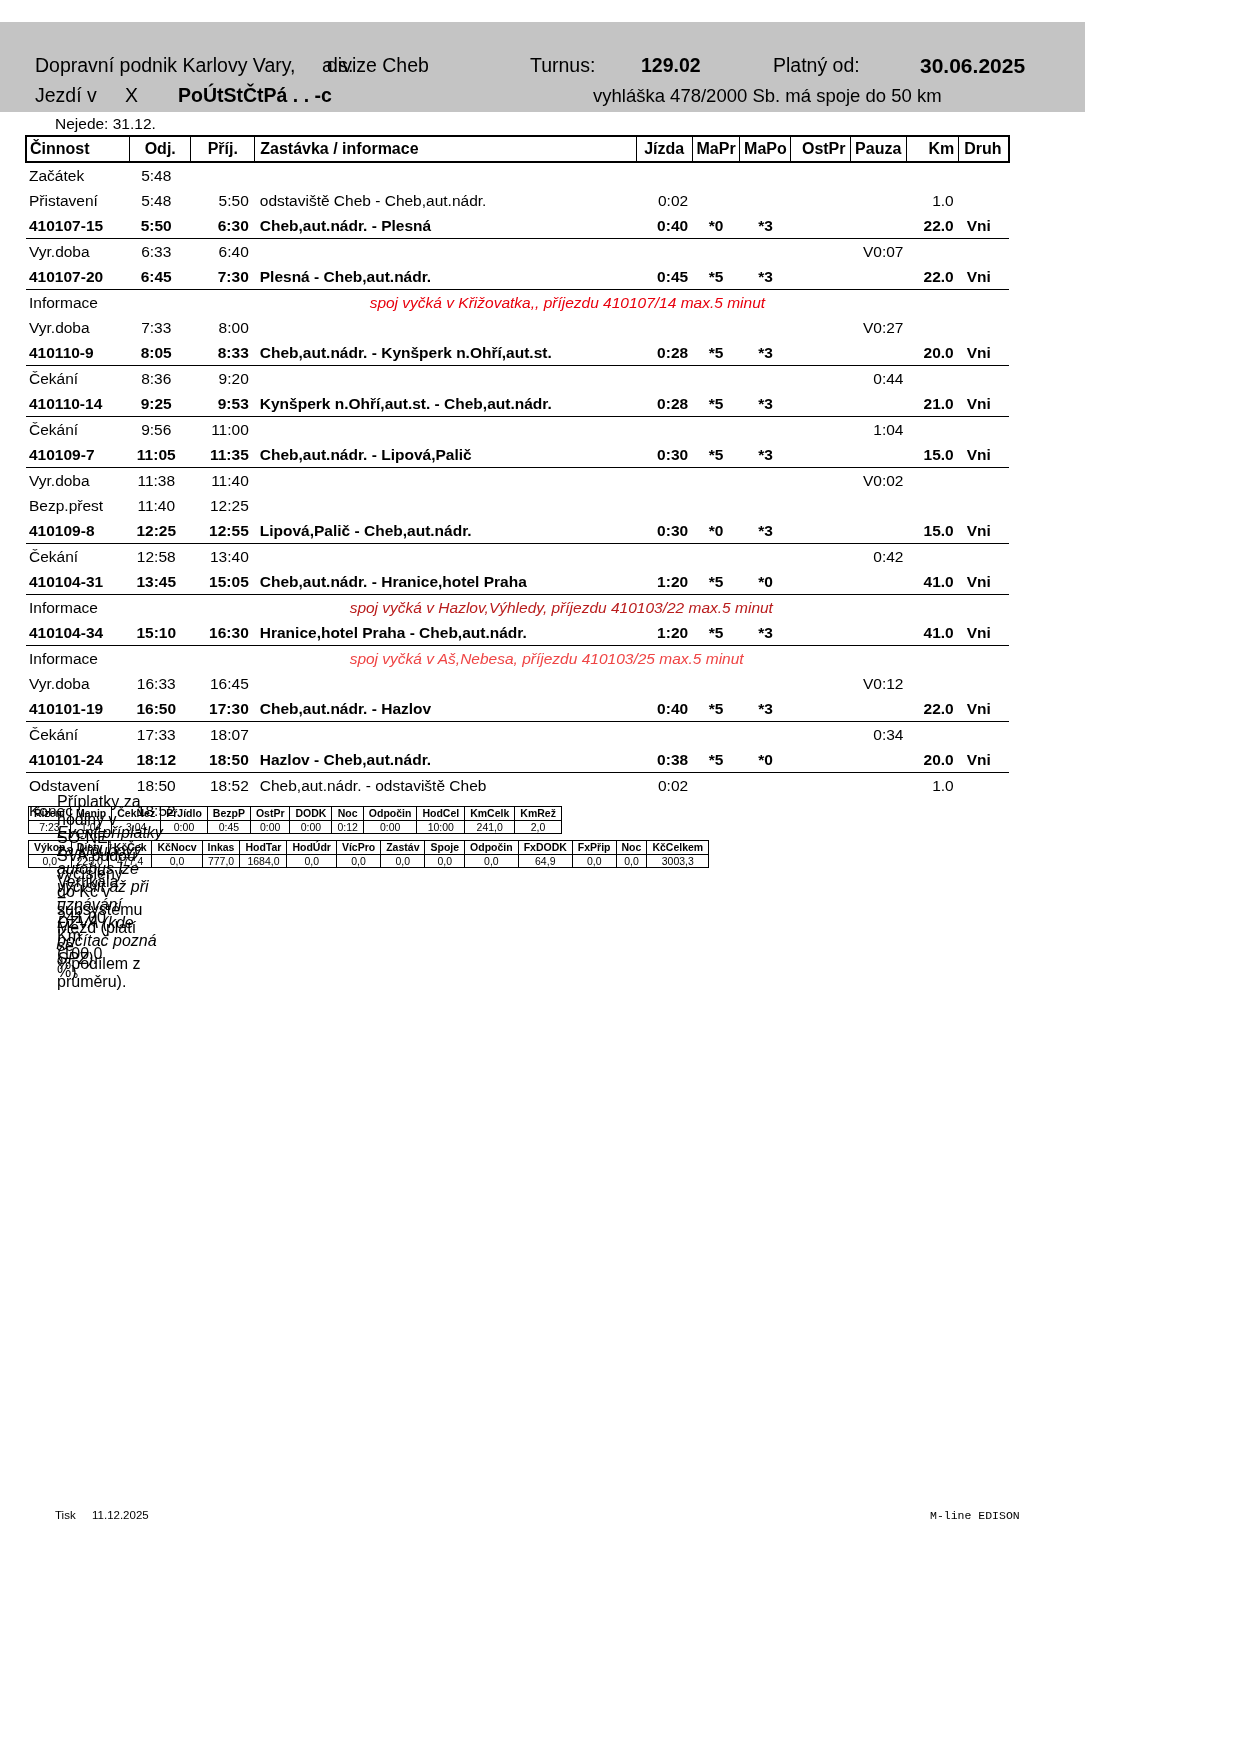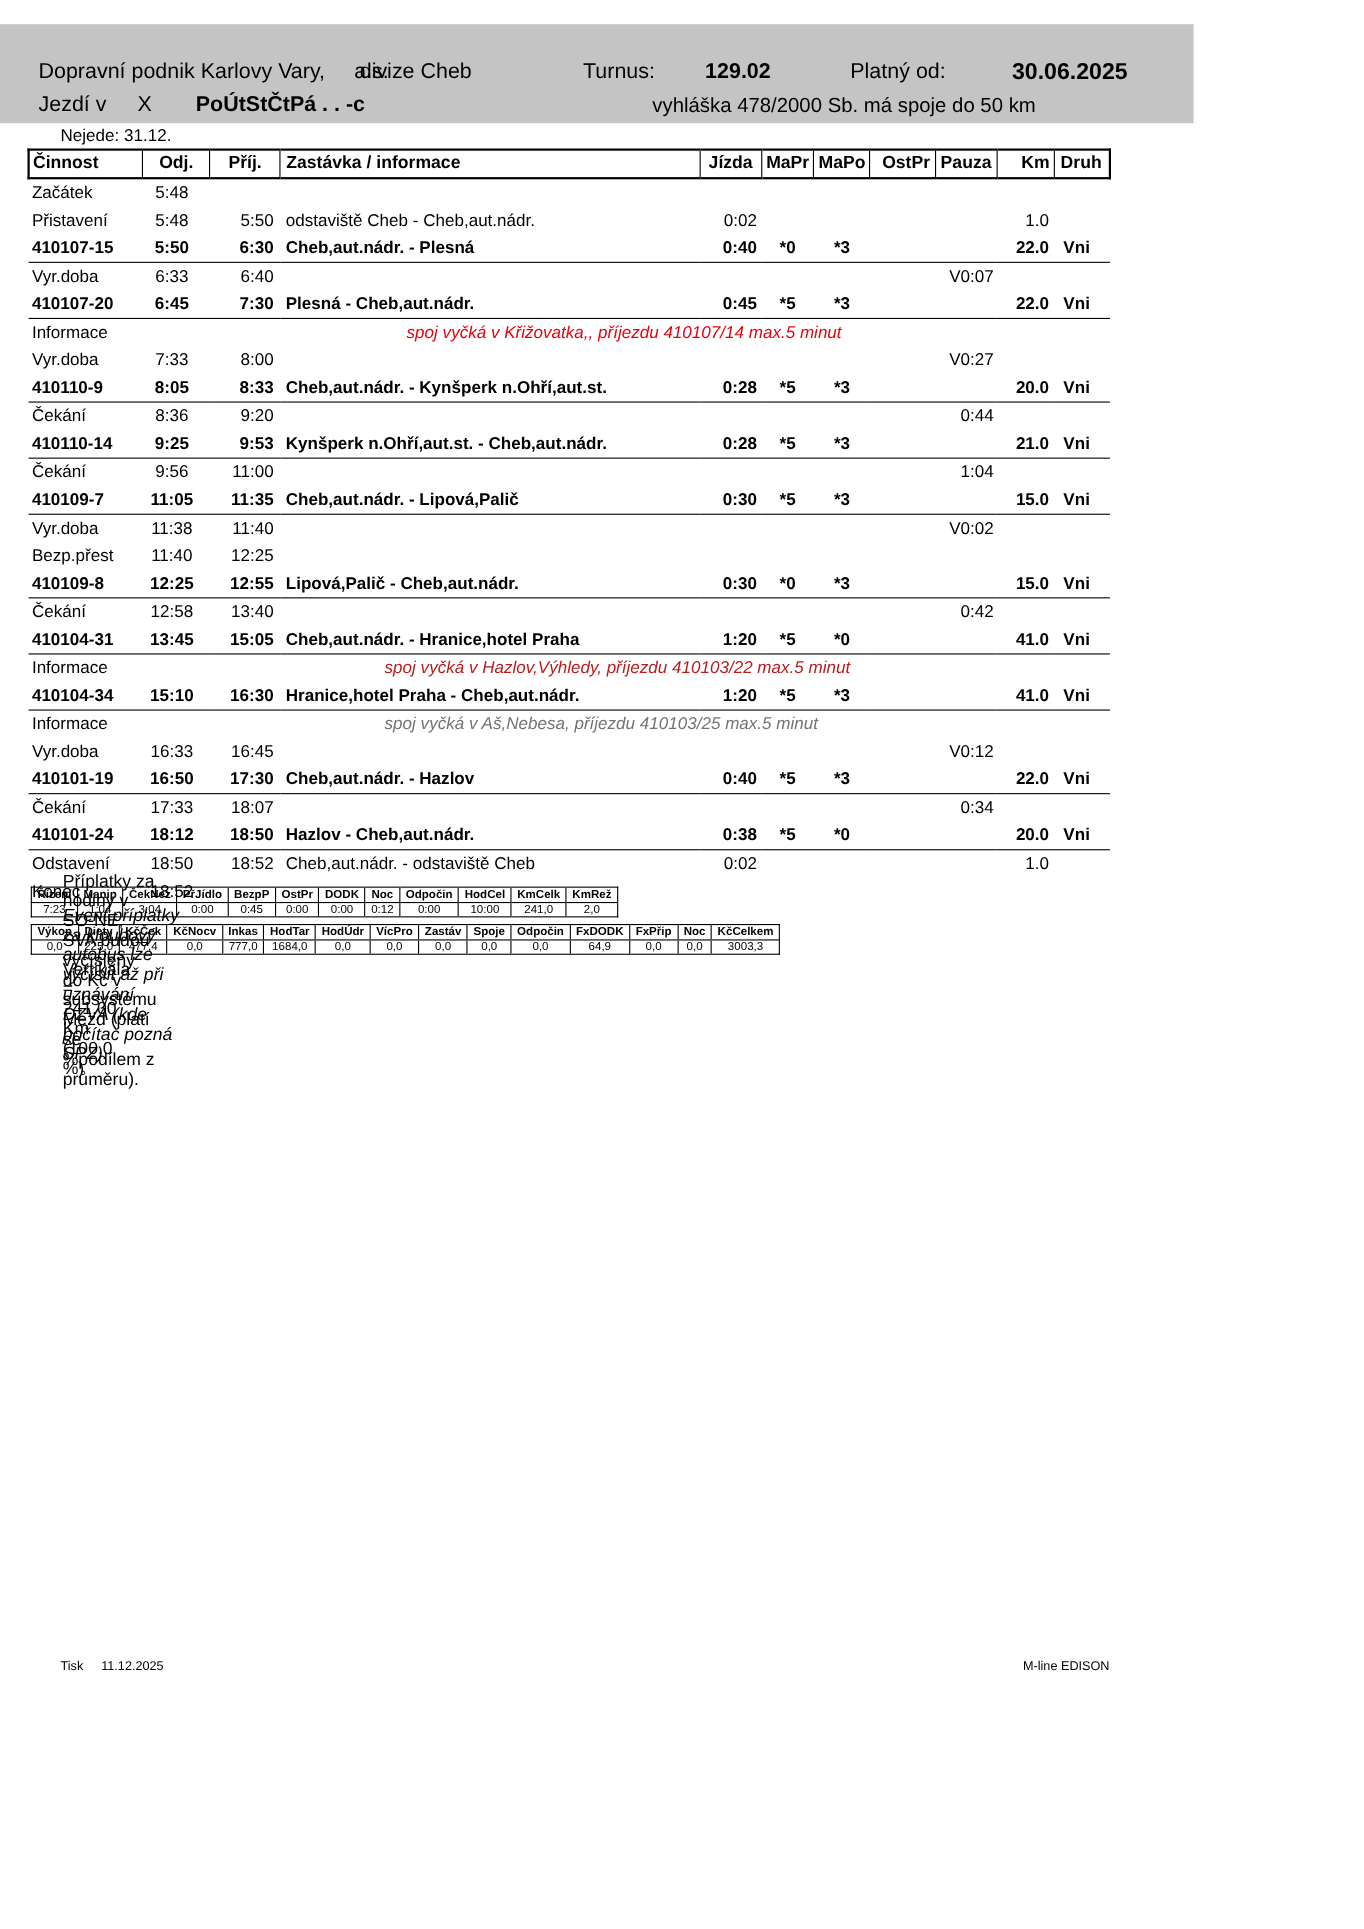--- a/index.html
+++ b/index.html
@@ -223,20 +223,21 @@
     position: absolute;
     left: 92px;
     top: 1509px;
     font-size: 11.5px;
   }
   .foot-brand {
     position: absolute;
     left: 930px;
     top: 1509px;
     font-size: 11.5px;
+    font-family: Liberation Mono, monospace;
   }
   .notes-block { position: absolute; left: 0; top: 0; }
 </style>
 </head>
 <body>
 
 <div class="header-band" style="background: rgb(196, 196, 196);"></div>
 
 <div class="hdr-line1">Dopravní podnik Karlovy Vary,</div>
 <div class="hdr-as">a.s.</div>
@@ -495,21 +496,21 @@
         <td class="c-jizda b">1:20</td>
         <td class="c-mapr b">*5</td>
         <td class="c-mapo b">*3</td>
         <td class="c-ostpr b"></td>
         <td class="c-pauza b"></td>
         <td class="c-km b">41.0</td>
         <td class="c-druh b">Vni</td>
       </tr>
       <tr>
         <td class="c-cinnost">Informace</td>
-        <td class="info-cell" colspan="10"><span class="info-text info-inner" style="color: #737373;">spoj vyčká v Aš,Nebesa, příjezdu  410103/25 max.5 minut</span></td>
+        <td class="info-cell" colspan="10"><span class="info-text info-inner" style="color: #ef4444;">spoj vyčká v Aš,Nebesa, příjezdu  410103/25 max.5 minut</span></td>
       </tr>
       <tr>
         <td class="c-cinnost">Vyr.doba</td>
         <td class="c-odj">16:33</td>
         <td class="c-prij">16:45</td>
         <td class="c-zast"></td>
         <td class="c-jizda"></td>
         <td class="c-mapr"></td>
         <td class="c-mapo"></td>
         <td class="c-ostpr"></td>

